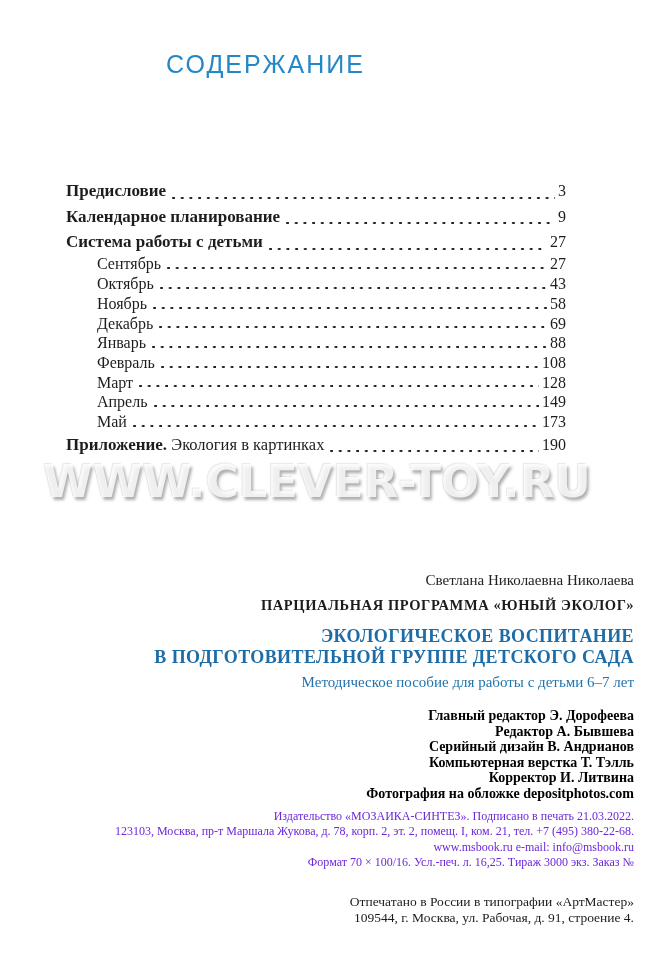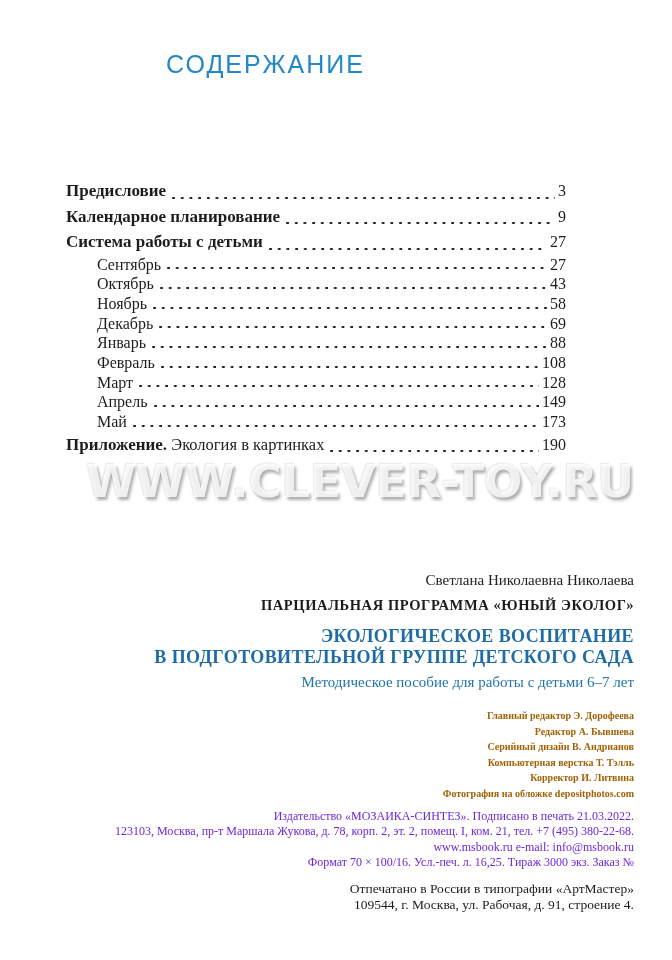--- a/index.html
+++ b/index.html
@@ -22,21 +22,21 @@
     letter-spacing:2px;
     color:#2288c7;
   }
   
   .toc{
     position:absolute;
     left:66px;right:68px;top:178px;
   }
   .toc-row{
     display:flex;
-    align-items:center;
+    align-items:flex-end;
     height:19.7px;
     font-size:16px;
     line-height:19.7px;
     white-space:nowrap;
   }
   .toc-row.bold{
     height:25.5px;
     line-height:25.5px;
     font-size:17px;
     font-weight:700;
@@ -61,21 +61,21 @@
   }
   .pg{
     flex:0 0 auto;
     font-weight:400;
     font-size:16px;
   }
   
   .watermark{
     position:absolute;
     left:0;right:0;top:455px;
-    text-align:right;
+    text-align:center;
     font-family:"DejaVu Sans", sans-serif;
     font-weight:800;
     font-size:45px;
     letter-spacing:0px;
     color:rgba(255,255,255,0.82);
     text-shadow:2px 3px 3px rgba(110,110,110,0.55), -1px -1px 1px rgba(190,190,190,0.35);
     z-index:5;
     pointer-events:none;
   }
   
@@ -100,33 +100,33 @@
     color:#1e6ca6;
     letter-spacing:0.4px;
   }
   .subtitle-line{
     margin-top:4px;
     font-size:15px;line-height:20px;
     color:#2274ad;
   }
   .credits-block{margin-top:16px;}
   .credits-block .line{
-    font-size:10px;
+    font-size:14px;
     line-height:15.6px;
     font-weight:700;
-    color:#a16207;
+    color:#000000;
   }
   .publisher-block{margin-top:7px;}
   .publisher-block .line{
     font-size:12px;
     line-height:15.6px;
     color:#6d28d9;
     white-space:nowrap;
   }
-  .printing-block{margin-top:10px;padding-left:12px;}
+  .printing-block{margin-top:23px;padding-left:12px;}
   .printing-block .line{
     font-size:13.5px;
     line-height:15.6px;
     color:#1c1c1c;
   }
 </style>
 </head>
 <body>
 
 <div class="page">

